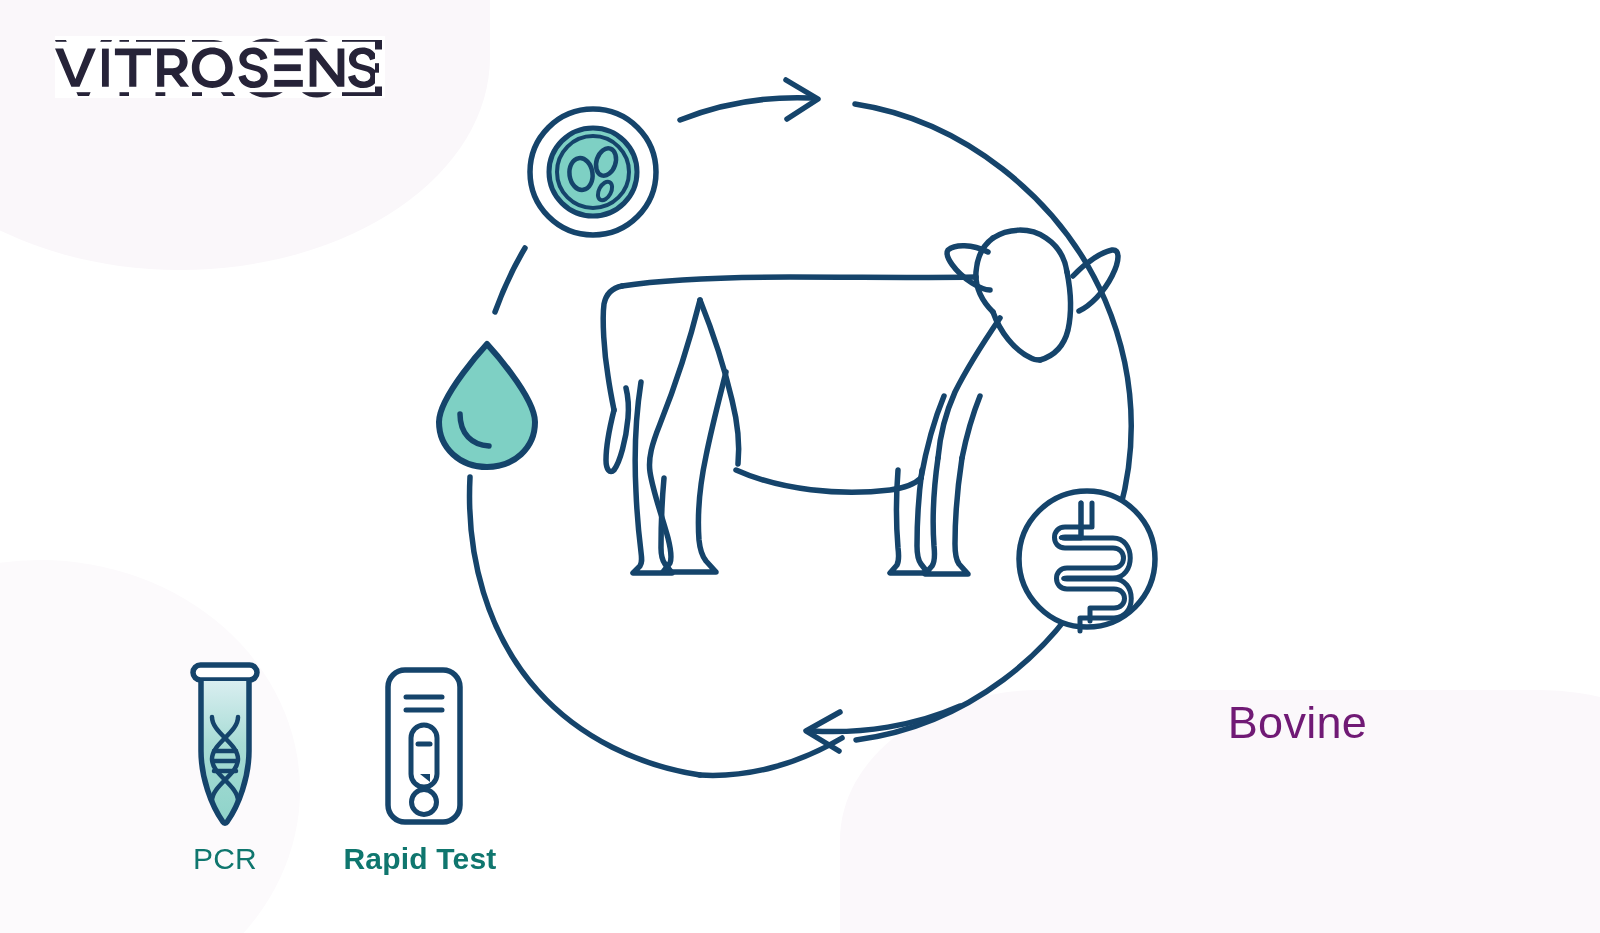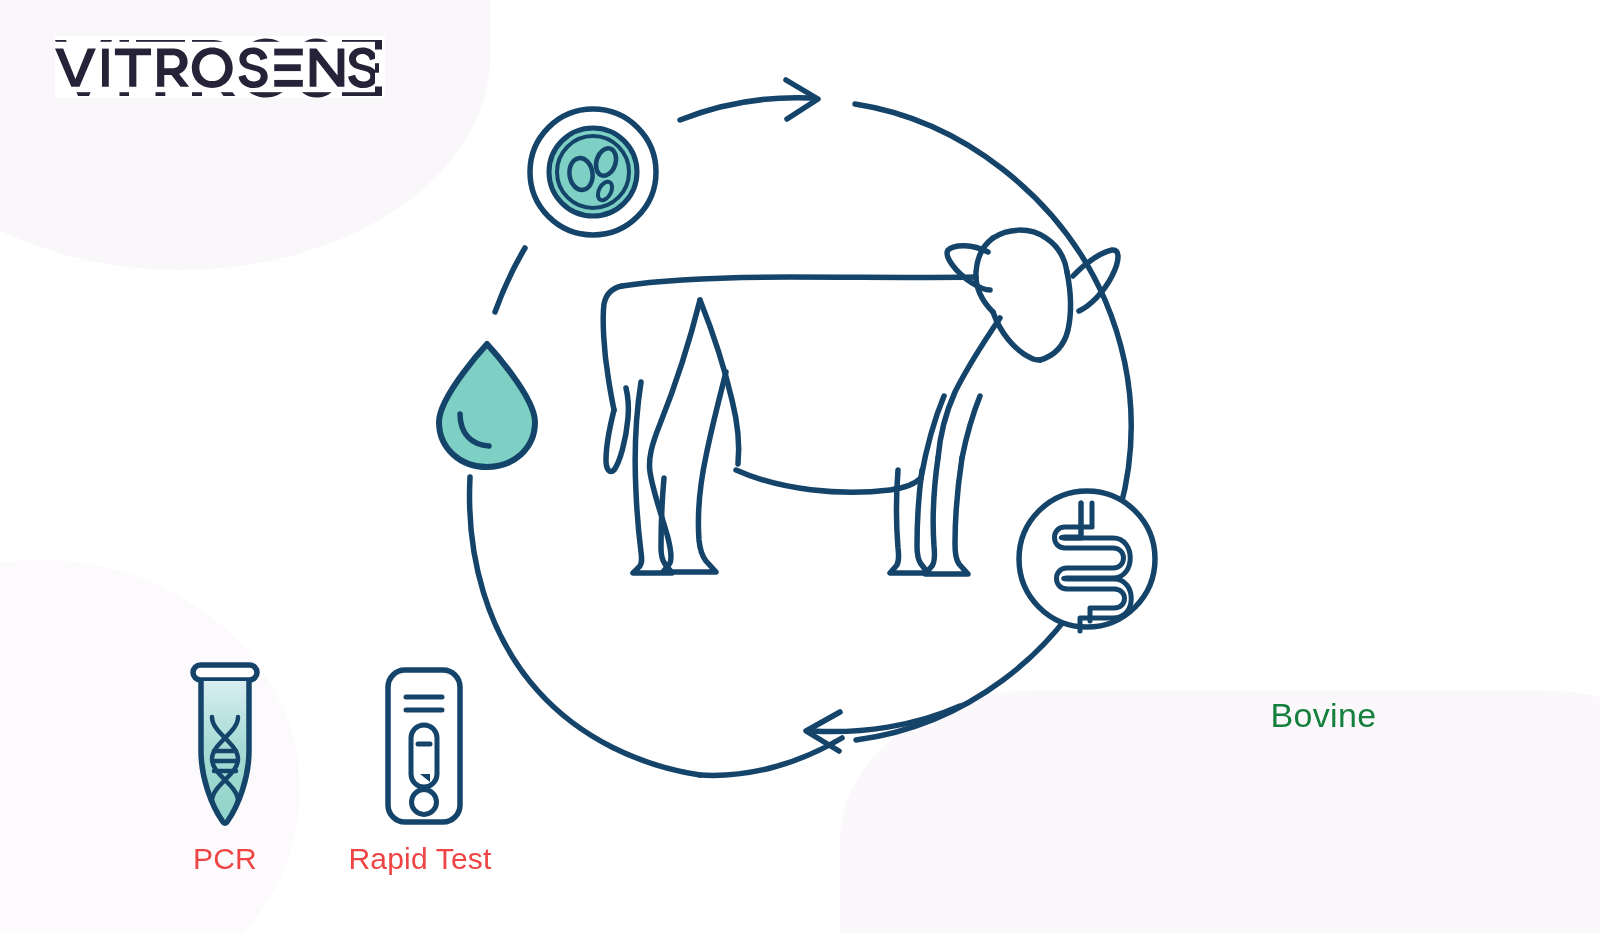--- a/index.html
+++ b/index.html
@@ -64,38 +64,38 @@
     position: absolute;
     left: 0;
     top: 0;
     width: 1600px;
     height: 933px;
   }
 
   
   .test-label {
     position: absolute;
-    color: #ef4444;
+    color: #0f766e;
     font-size: 30px;
     letter-spacing: 0.2px;
     text-align: center;
     white-space: nowrap;
   }
   #pcr-label   { left: 130px; top: 842px; width: 190px; }
-  #rapid-label { left: 320px; top: 842px; width: 200px; }
+  #rapid-label { left: 320px; top: 842px; width: 200px; font-weight: bold; }
 
   
   #disease-title {
     position: absolute;
-    left: 1061px;
+    left: 1035px;
     top: 692px;
     width: 525px;
     text-align: center;
-    color: #15803d;
-    font-size: 34px;
+    color: #701a75;
+    font-size: 45px;
     line-height: 1.38;
     letter-spacing: 0.3px;
   }
   #disease-title .line { display: block; }
 </style>
 </head>
 <body>
 
 <div id="stage">
 

